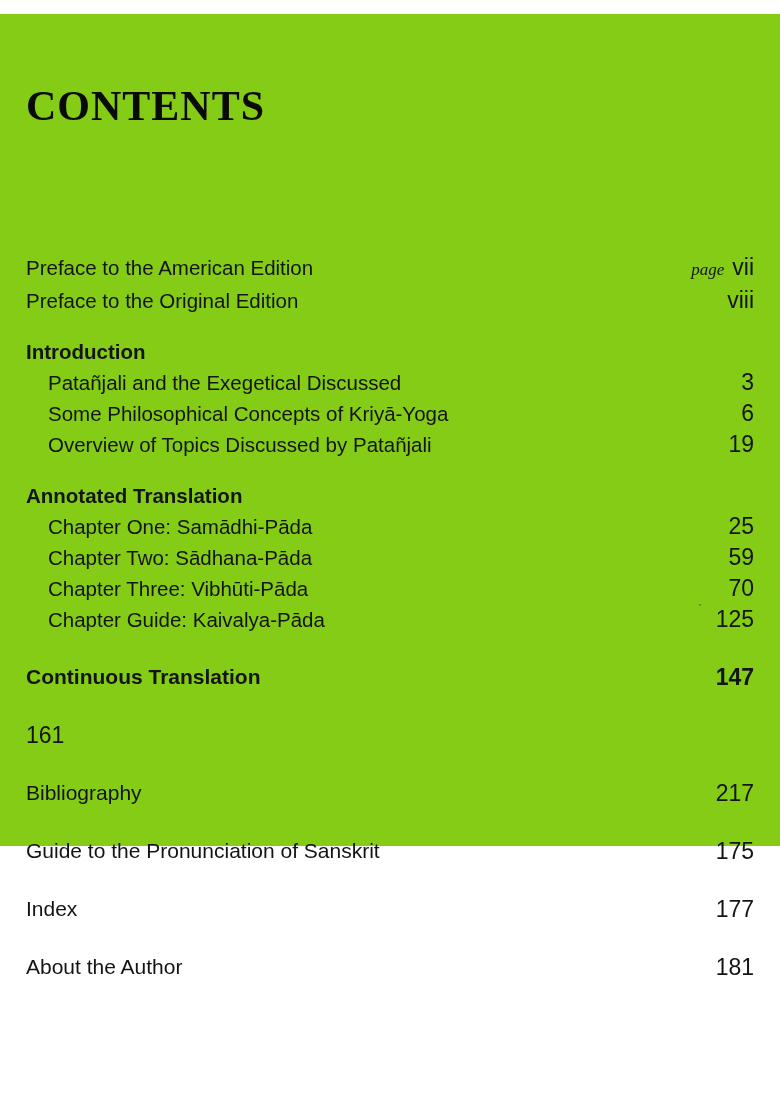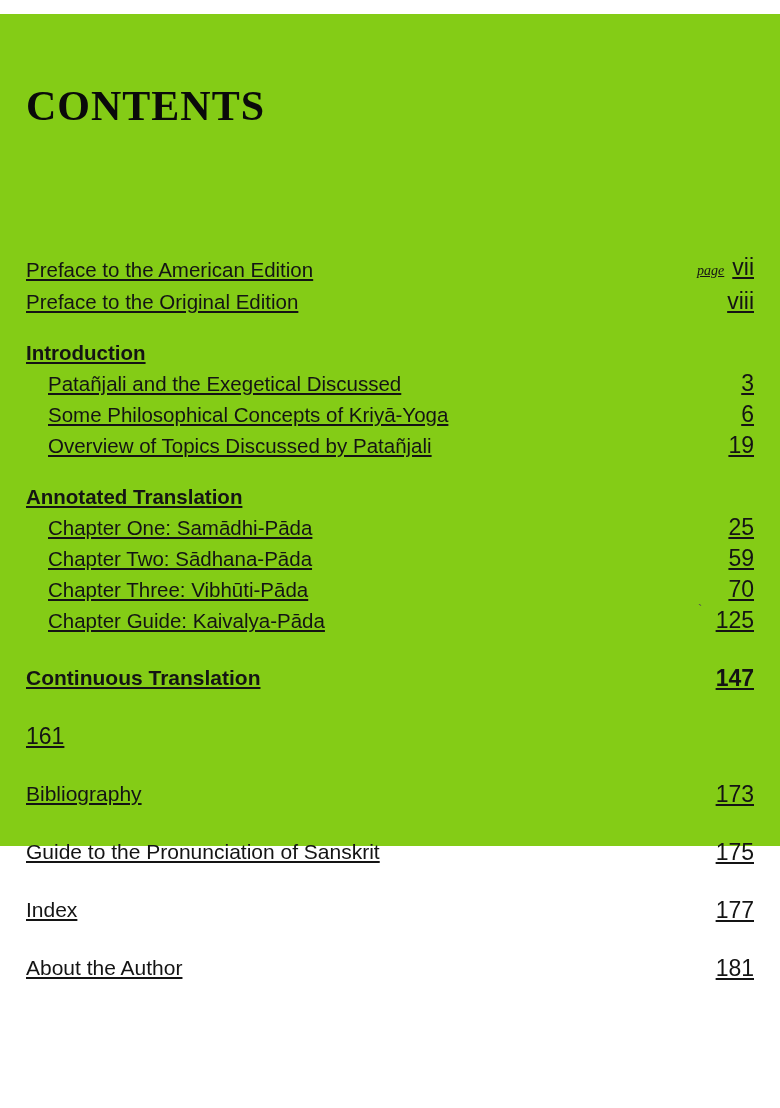--- a/index.html
+++ b/index.html
@@ -36,26 +36,25 @@
   }
   .toc {
     position: absolute;
     left: 26px;
     top: 238px;
     width: 728px;
   }
   .row {
     position: relative;
     display: flex;
-    align-items: center;
+    align-items: flex-start;
     justify-content: space-between;
     font-size: 20.5px;
     line-height: 31px;
     color: #141414;
-    text-decoration: underline;
   }
   .row .label {
     white-space: nowrap;
   }
   .row .pagenum {
     white-space: nowrap;
     text-align: right;
     font-size: 23px;
   }
   .indent .label {
@@ -65,21 +64,21 @@
     font-weight: bold;
   }
   .group {
     margin-bottom: 0;
   }
   .gap-md { height: 20px; }
   .gap-lg { height: 26px; }
   .page-word {
     font-style: italic;
     font-family: "Liberation Serif", serif;
-    font-size: 14px;
+    font-size: 17px;
     padding-right: 8px;
   }
   .big-row {
     font-size: 21px;
     line-height: 32px;
     font-weight: bold;
   }
   .plain-row {
     font-size: 21px;
     line-height: 32px;
@@ -174,21 +173,21 @@
         <span class="label">Continuous Translation</span>
         <span class="pagenum">147</span>
       </div>
       <div class="gap-lg"></div>
       <div class="row plain-row">
         <span class="pagenum">161</span>
       </div>
       <div class="gap-lg"></div>
       <div class="row plain-row">
         <span class="label">Bibliography</span>
-        <span class="pagenum">173</span>
+        <span class="pagenum">217</span>
       </div>
       <div class="gap-lg"></div>
       <div class="row plain-row">
         <span class="label">Guide to the Pronunciation of Sanskrit</span>
         <span class="pagenum">175</span>
       </div>
       <div class="gap-lg"></div>
       <div class="row plain-row">
         <span class="label">Index</span>
         <span class="pagenum">177</span>

